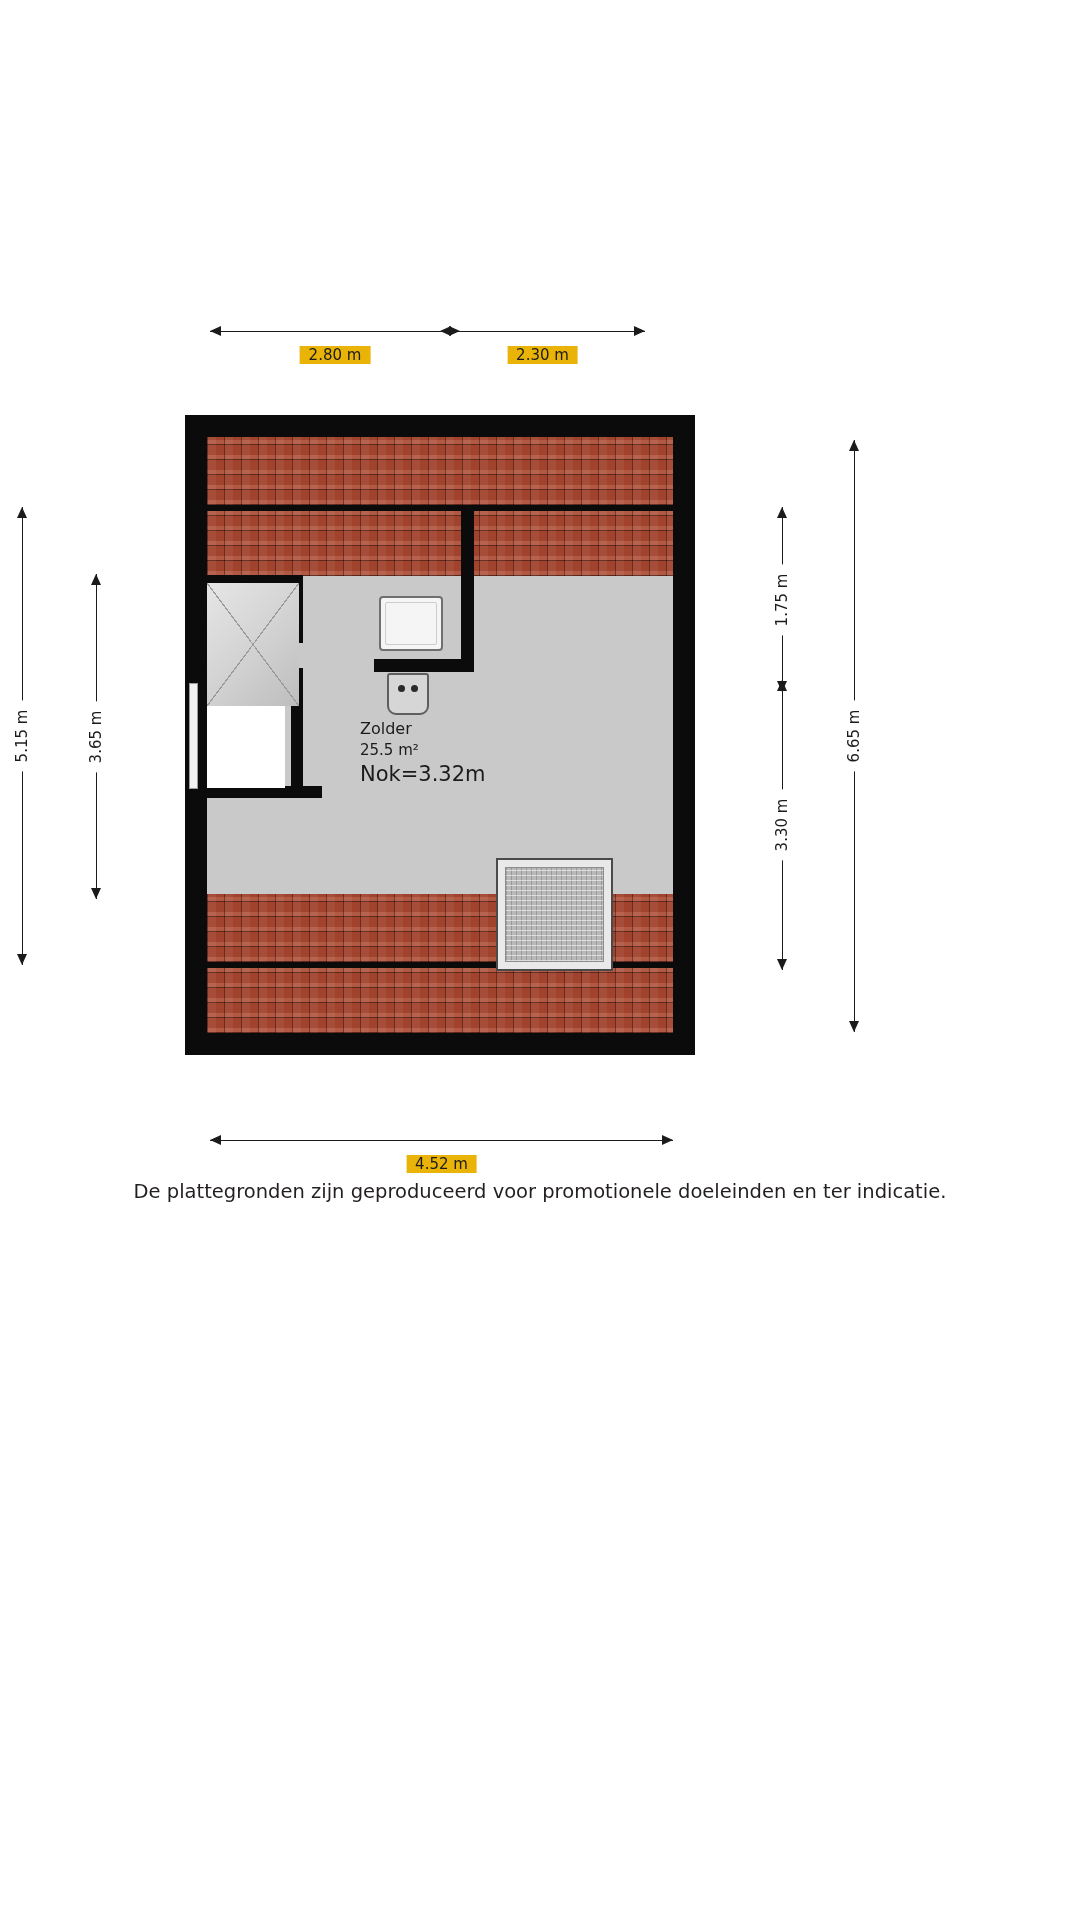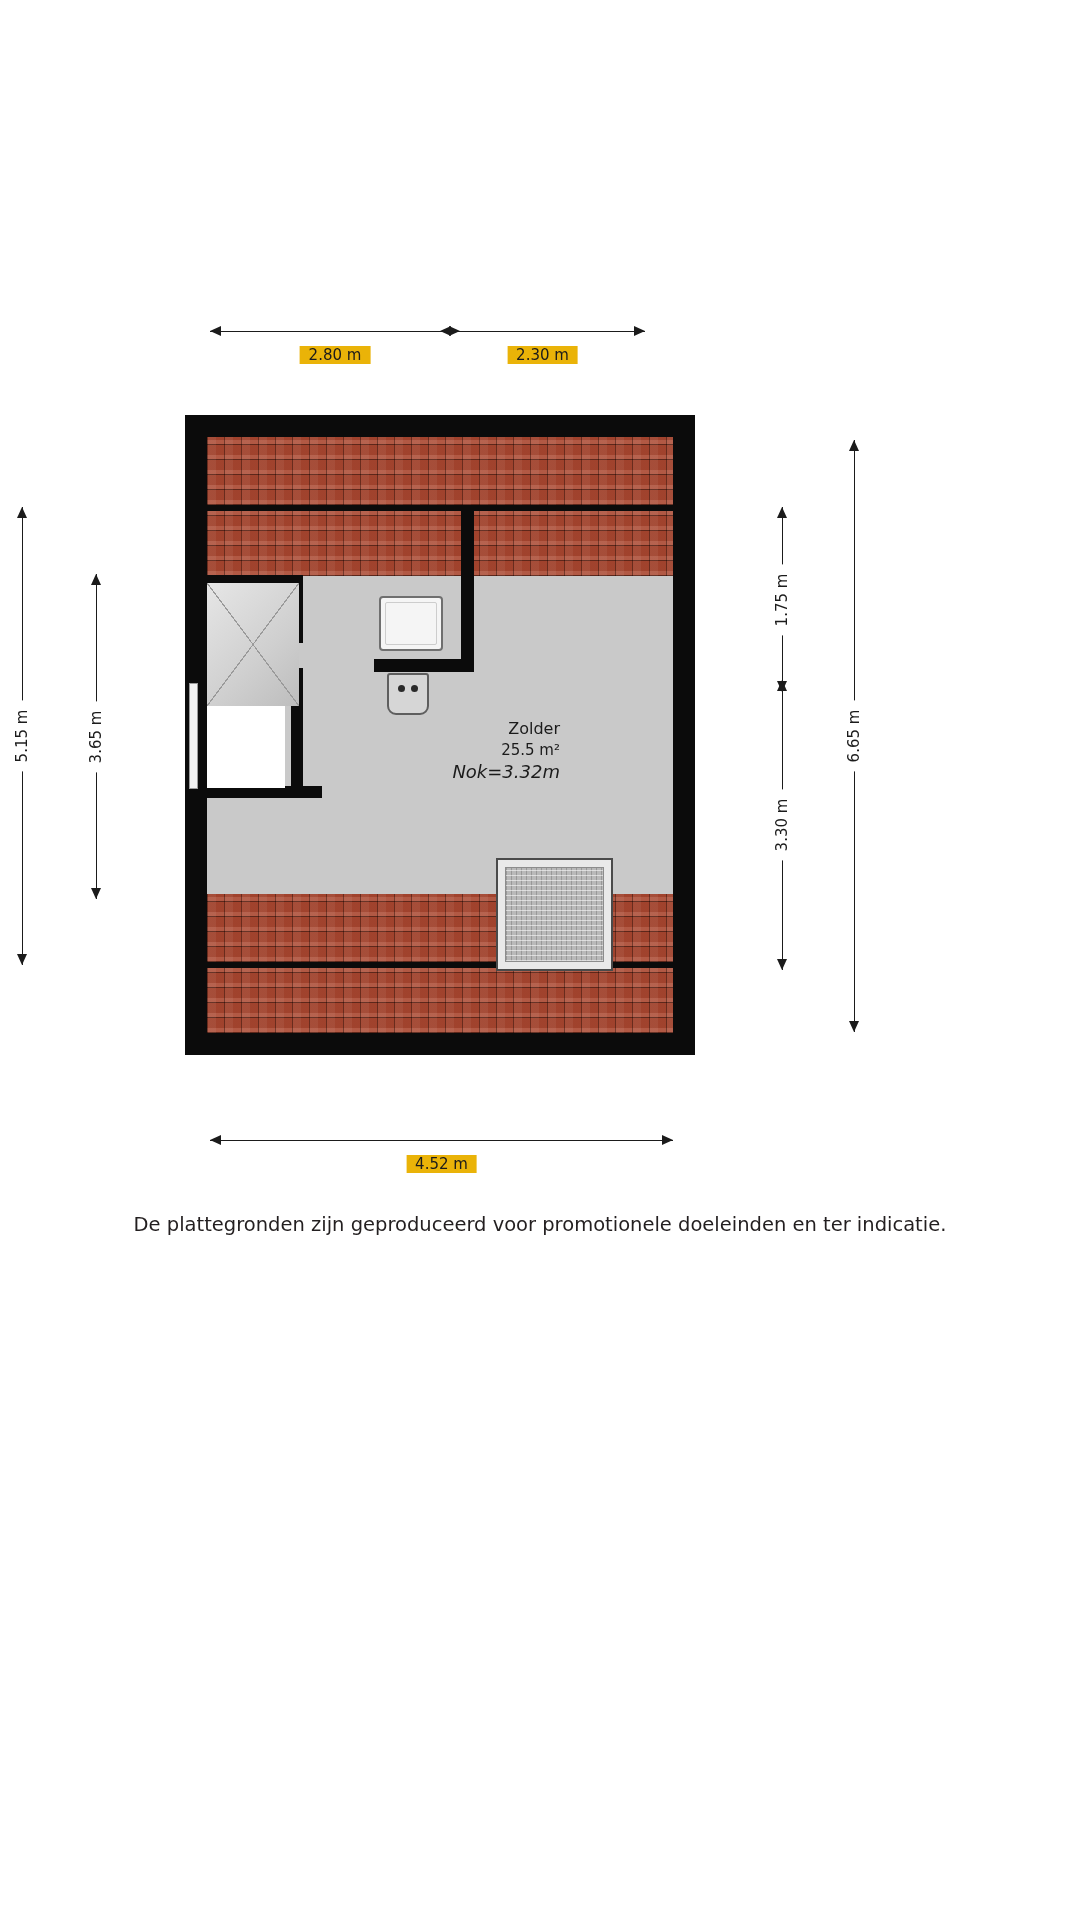--- a/index.html
+++ b/index.html
@@ -157,28 +157,28 @@
     border: 1px solid #8c8c8c;
     box-sizing: border-box;
   }
 
   
   .room-label {
     position: absolute;
     left: 360px;
     top: 718px;
     width: 200px;
-    text-align: right;
+    text-align: left;
     line-height: 1.35;
     font-size: 15.5px;
     color: #1b1b1b;
   }
   .room-label .nm { font-size: 16px; }
   .room-label .ar { font-size: 15px; }
-  .room-label .nk { font-size: 18px; font-style: italic; }
+  .room-label .nk { font-size: 21px; }
 
   
   .dim { position: absolute; color: #1b1b1b; font-size: 15px; }
 
   .dim-h .line {
     position: absolute;
     left: 0; right: 0;
     top: 50%;
     height: 1px;
     background: #1b1b1b;
@@ -234,21 +234,20 @@
   
   #footer {
     position: absolute;
     left: 0;
     top: 1178px;
     width: 1080px;
     text-align: center;
     color: #231f20;
     font-size: 19.5px;
     line-height: 1.48;
-    margin-top: 33px;
   }
   #footer .ln { display: block; }
 </style>
 </head>
 <body>
 
 <div id="plan-wrap">
 
   <div class="walls"></div>
   <div class="interior"></div>

